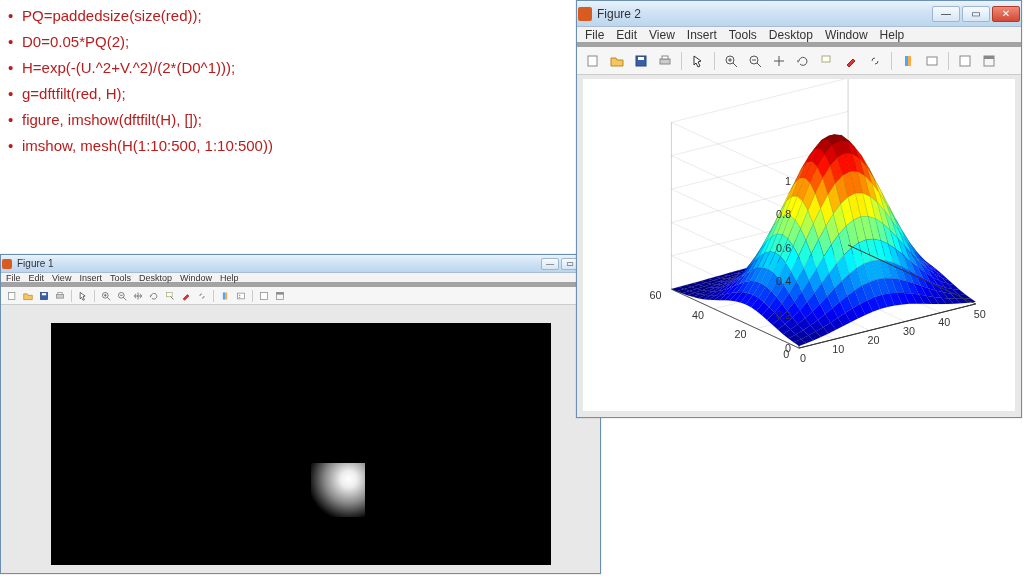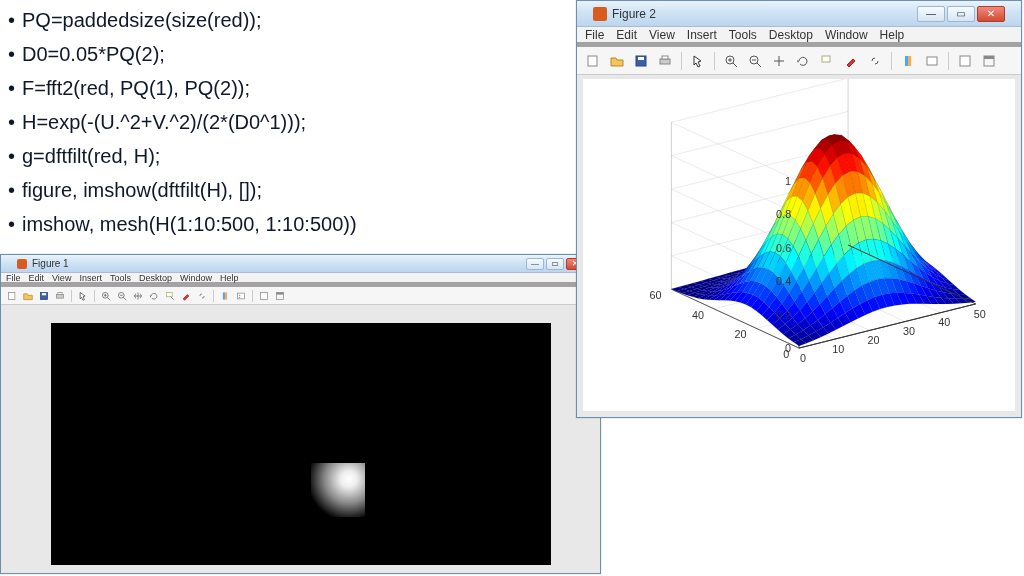--- a/index.html
+++ b/index.html
@@ -8,43 +8,43 @@
     background: #fff;
     width: 1024px;
     height: 576px;
     overflow: hidden;
     position: relative;
   }
   .code-list {
     position: absolute;
     left: 8px;
     top: 4px;
-    font-size: 20px;
+    font-size: 15px;
     line-height: 1.6;
-    color: #0f172a;
+    color: #b91c1c;
   }
   .code-list li {
     list-style: none;
     margin-bottom: 2px;
   }
   .bullet { display:inline-block; width:14px; }
   .fig-window {
     position: absolute;
     border: 1px solid #6a8fb3;
     background: #e8e8e8;
     box-shadow: 0 0 0 1px rgba(0,0,0,0.05);
   }
   .fig1 { left: 0; top: 254px; width: 601px; height: 320px; }
   .fig2 { left: 576px; top: 0; width: 446px; height: 418px; }
   .titlebar {
     height: 26px;
     background: linear-gradient(#eaf3fb, #cfe3f5 45%, #bcd6ee);
     display: flex;
     align-items: center;
-    padding: 0 16px;
+    padding: 0 1px;
     font-size: 12px;
     color: #333;
     border-bottom: 1px solid #a8bdd1;
   }
   .fig1 .titlebar { height: 18px; font-size: 10px; }
   .titlebar .icon {
     width: 14px; height: 14px;
     background: #d95b1f;
     margin-right: 5px;
     border-radius: 2px;
@@ -119,21 +119,20 @@
   }
   .mesh-plot svg { width:100%; height:100%; }
   .axis-text { font-size: 11px; fill:#333; font-family: Arial, sans-serif; }
 </style>
 </head>
 <body>
 
 <ul class="code-list">
   <li><span class="bullet">•</span><span>PQ=paddedsize(size(red));</span></li>
   <li><span class="bullet">•</span><span>D0=0.05*PQ(2);</span></li>
-  <li><span class="bullet">•</span><span>F=fft2(red, PQ(1), PQ(2));</span></li>
   <li><span class="bullet">•</span><span>H=exp(-(U.^2+V.^2)/(2*(D0^1)));</span></li>
   <li><span class="bullet">•</span><span>g=dftfilt(red, H);</span></li>
   <li><span class="bullet">•</span><span>figure, imshow(dftfilt(H), []);</span></li>
   <li><span class="bullet">•</span><span>imshow, mesh(H(1:10:500, 1:10:500))</span></li>
 </ul>
 
 <div class="fig-window fig1">
   <div class="titlebar">
     <div class="icon"></div>
     <span>Figure 1</span>

